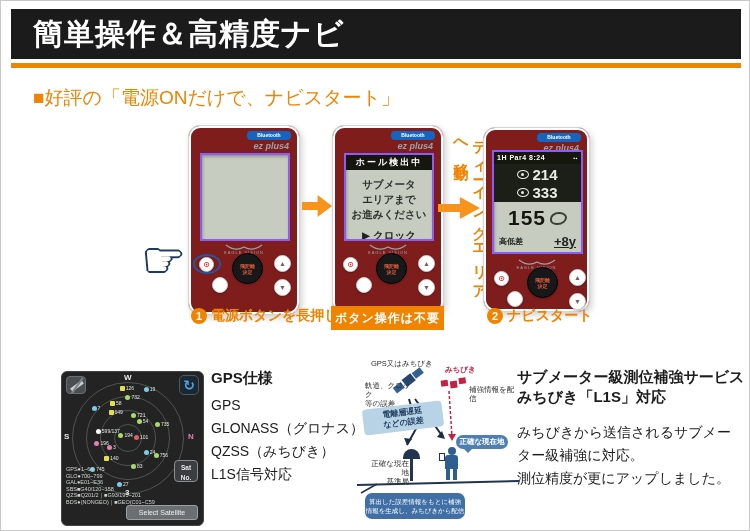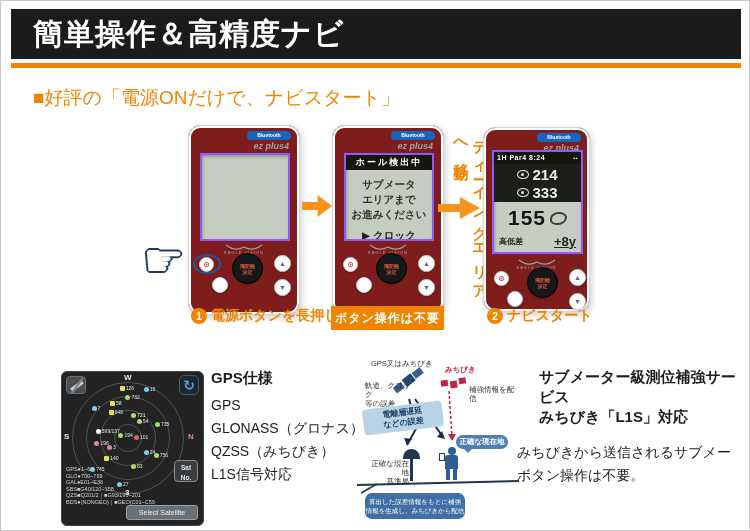--- a/index.html
+++ b/index.html
@@ -118,21 +118,21 @@
   .pole { position:absolute; left:53px; top:104px; width:3px; height:24px; background:#23344f; }
   .person-head { position:absolute; left:91px; top:94px; width:8px; height:8px; background:#2e5f8f; border-radius:50%; }
   .person-body { position:absolute; left:88px; top:102px; width:13px; height:14px; background:#2e5f8f; border-radius:3px 3px 0 0; }
   .person-leg1 { position:absolute; left:89px; top:116px; width:4px; height:11px; background:#2e5f8f; }
   .person-leg2 { position:absolute; left:96px; top:116px; width:4px; height:11px; background:#2e5f8f; }
   .hand-dev { position:absolute; left:82px; top:100px; width:6px; height:8px; background:#fff; border:1px solid #23344f; }
   .note { position:absolute; left:8px; top:140px; width:100px; height:26px; background:#3f6fa5; border-radius:7px;
           color:#fff; font-size:6.5px; line-height:9px; text-align:center; padding-top:4px; }
 
   
-  .svc-h { font-size:15px; font-weight:bold; color:#1d1d1d; line-height:20px;margin-left:22px; }
+  .svc-h { font-size:15px; font-weight:bold; color:#1d1d1d; line-height:20px; }
   .svc-line { font-size:14px; color:#1d1d1d; line-height:23px; }
 </style>
 </head>
 <body>
 
 <div id="page">
 
   <div class="abs banner">
     <div class="banner-title">簡単操作＆高精度ナビ</div>
   </div>
@@ -417,17 +417,18 @@
       <div>算出した誤差情報をもとに補強</div>
       <div>情報を生成し、みちびきから配信</div>
     </div>
   </div>
 
   <div class="abs" style="left:516px;top:366px;width:228px">
     <div class="svc-h">サブメーター級測位補強サービス</div>
     <div class="svc-h">みちびき「L1S」対応</div>
     <div id="service-body" style="margin-top:14px">
         <div class="svc-line">みちびきから送信されるサブメー</div>
-        <div class="svc-line">ボタン操作は不要。</div>
+        <div class="svc-line">ター級補強に対応。</div>
+        <div class="svc-line">測位精度が更にアップしました。</div>
       </div>
   </div>
 
 </div>
 
 </body></html>

